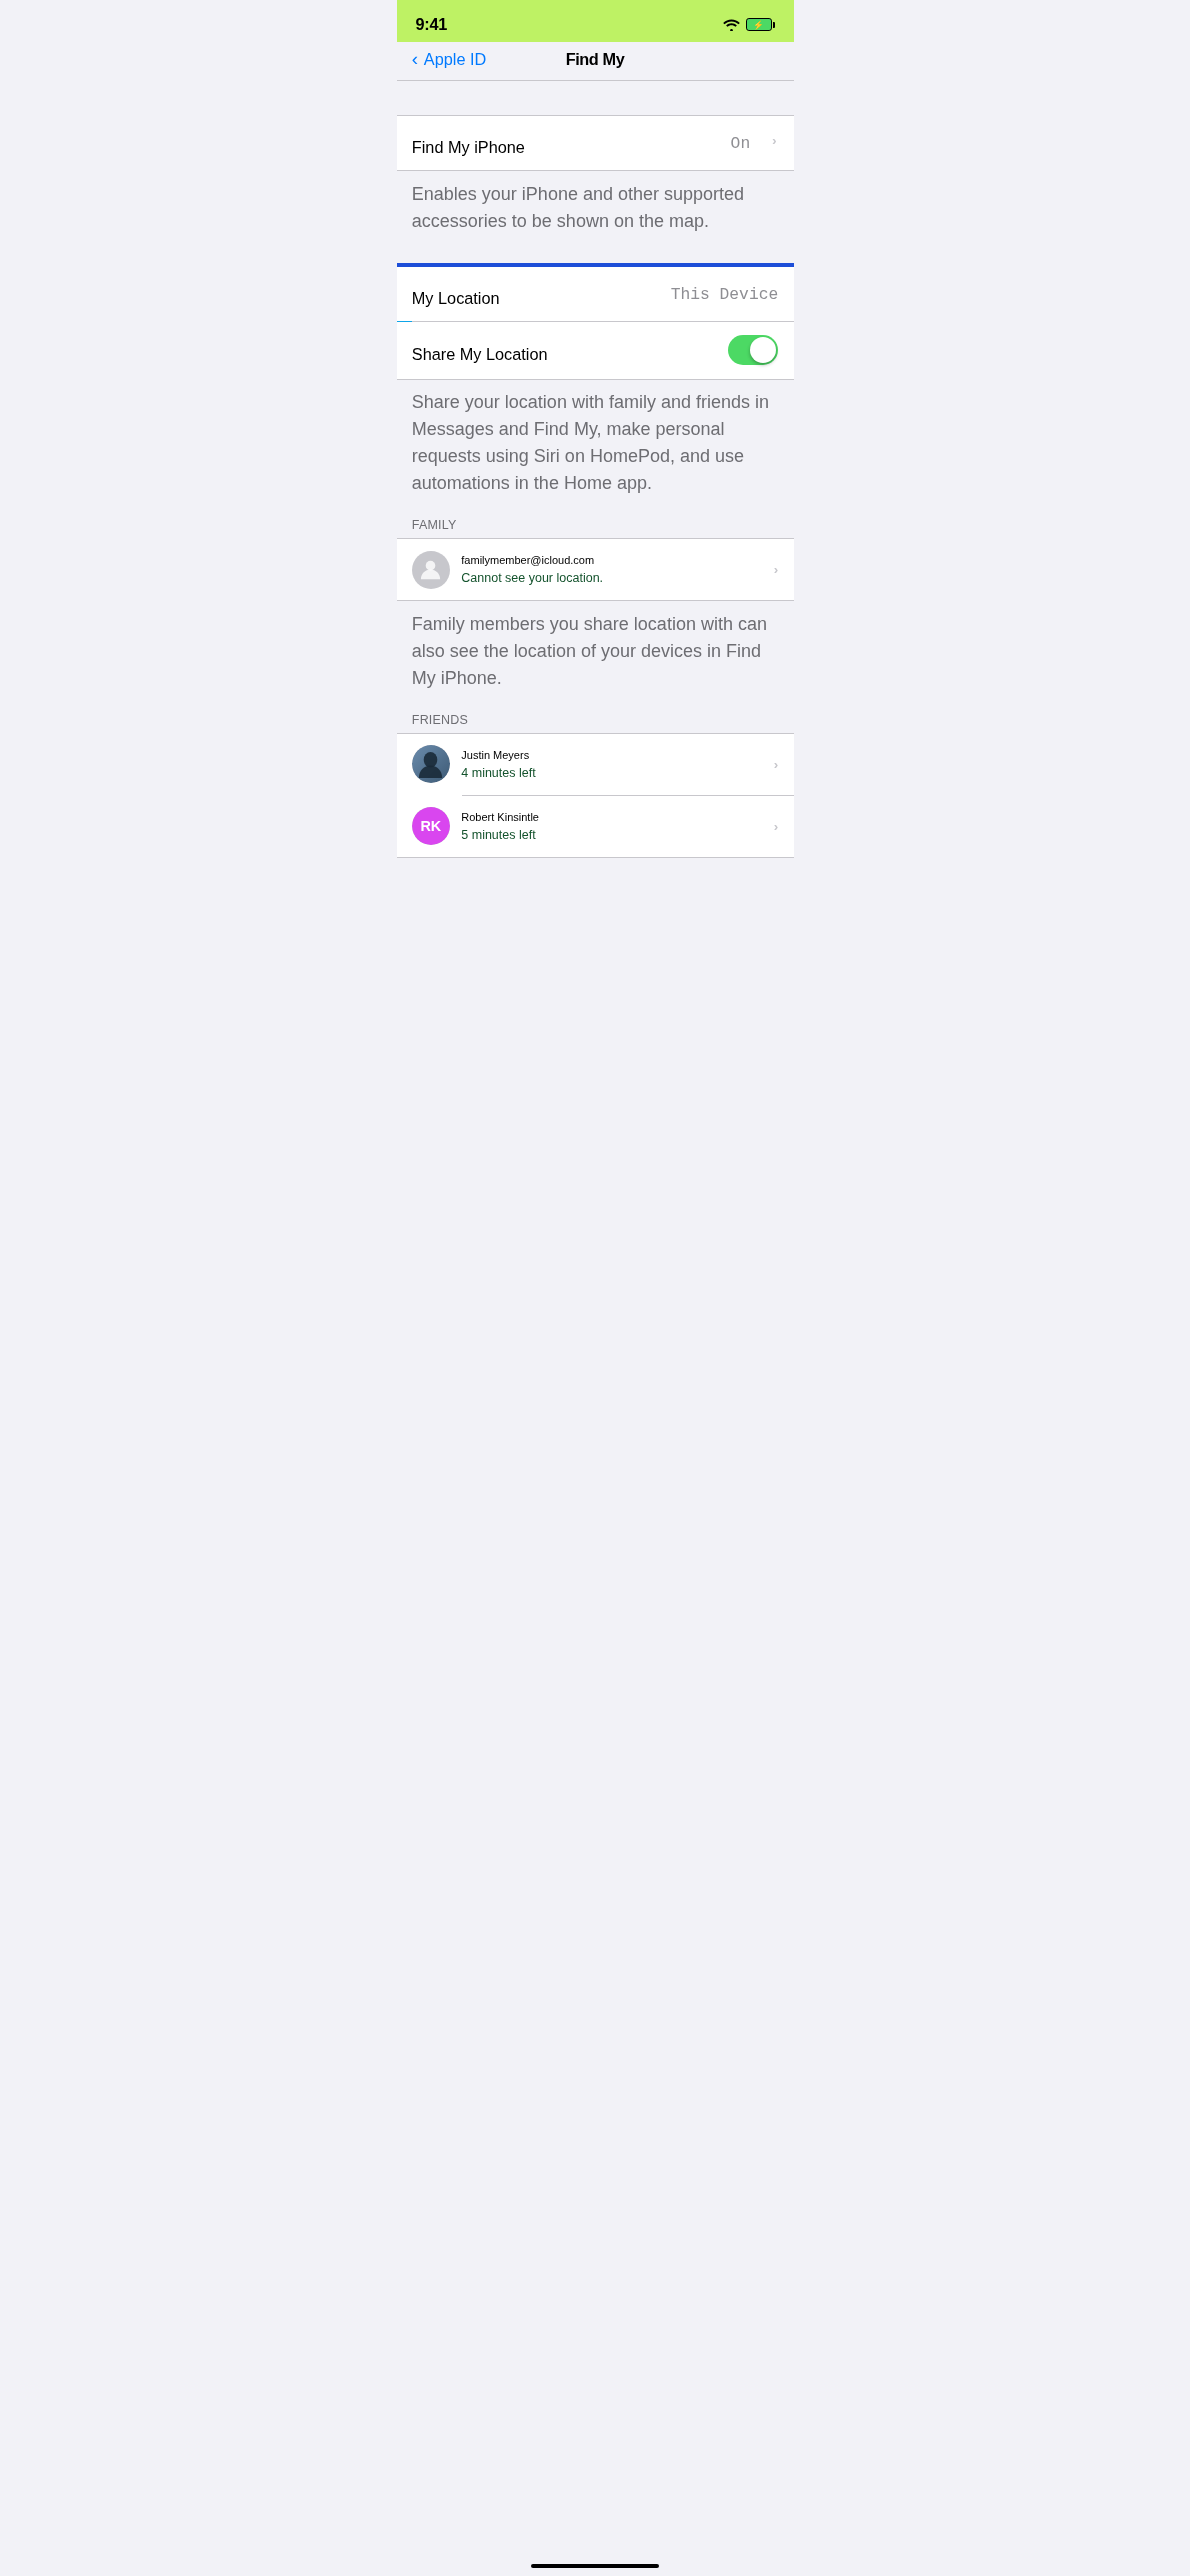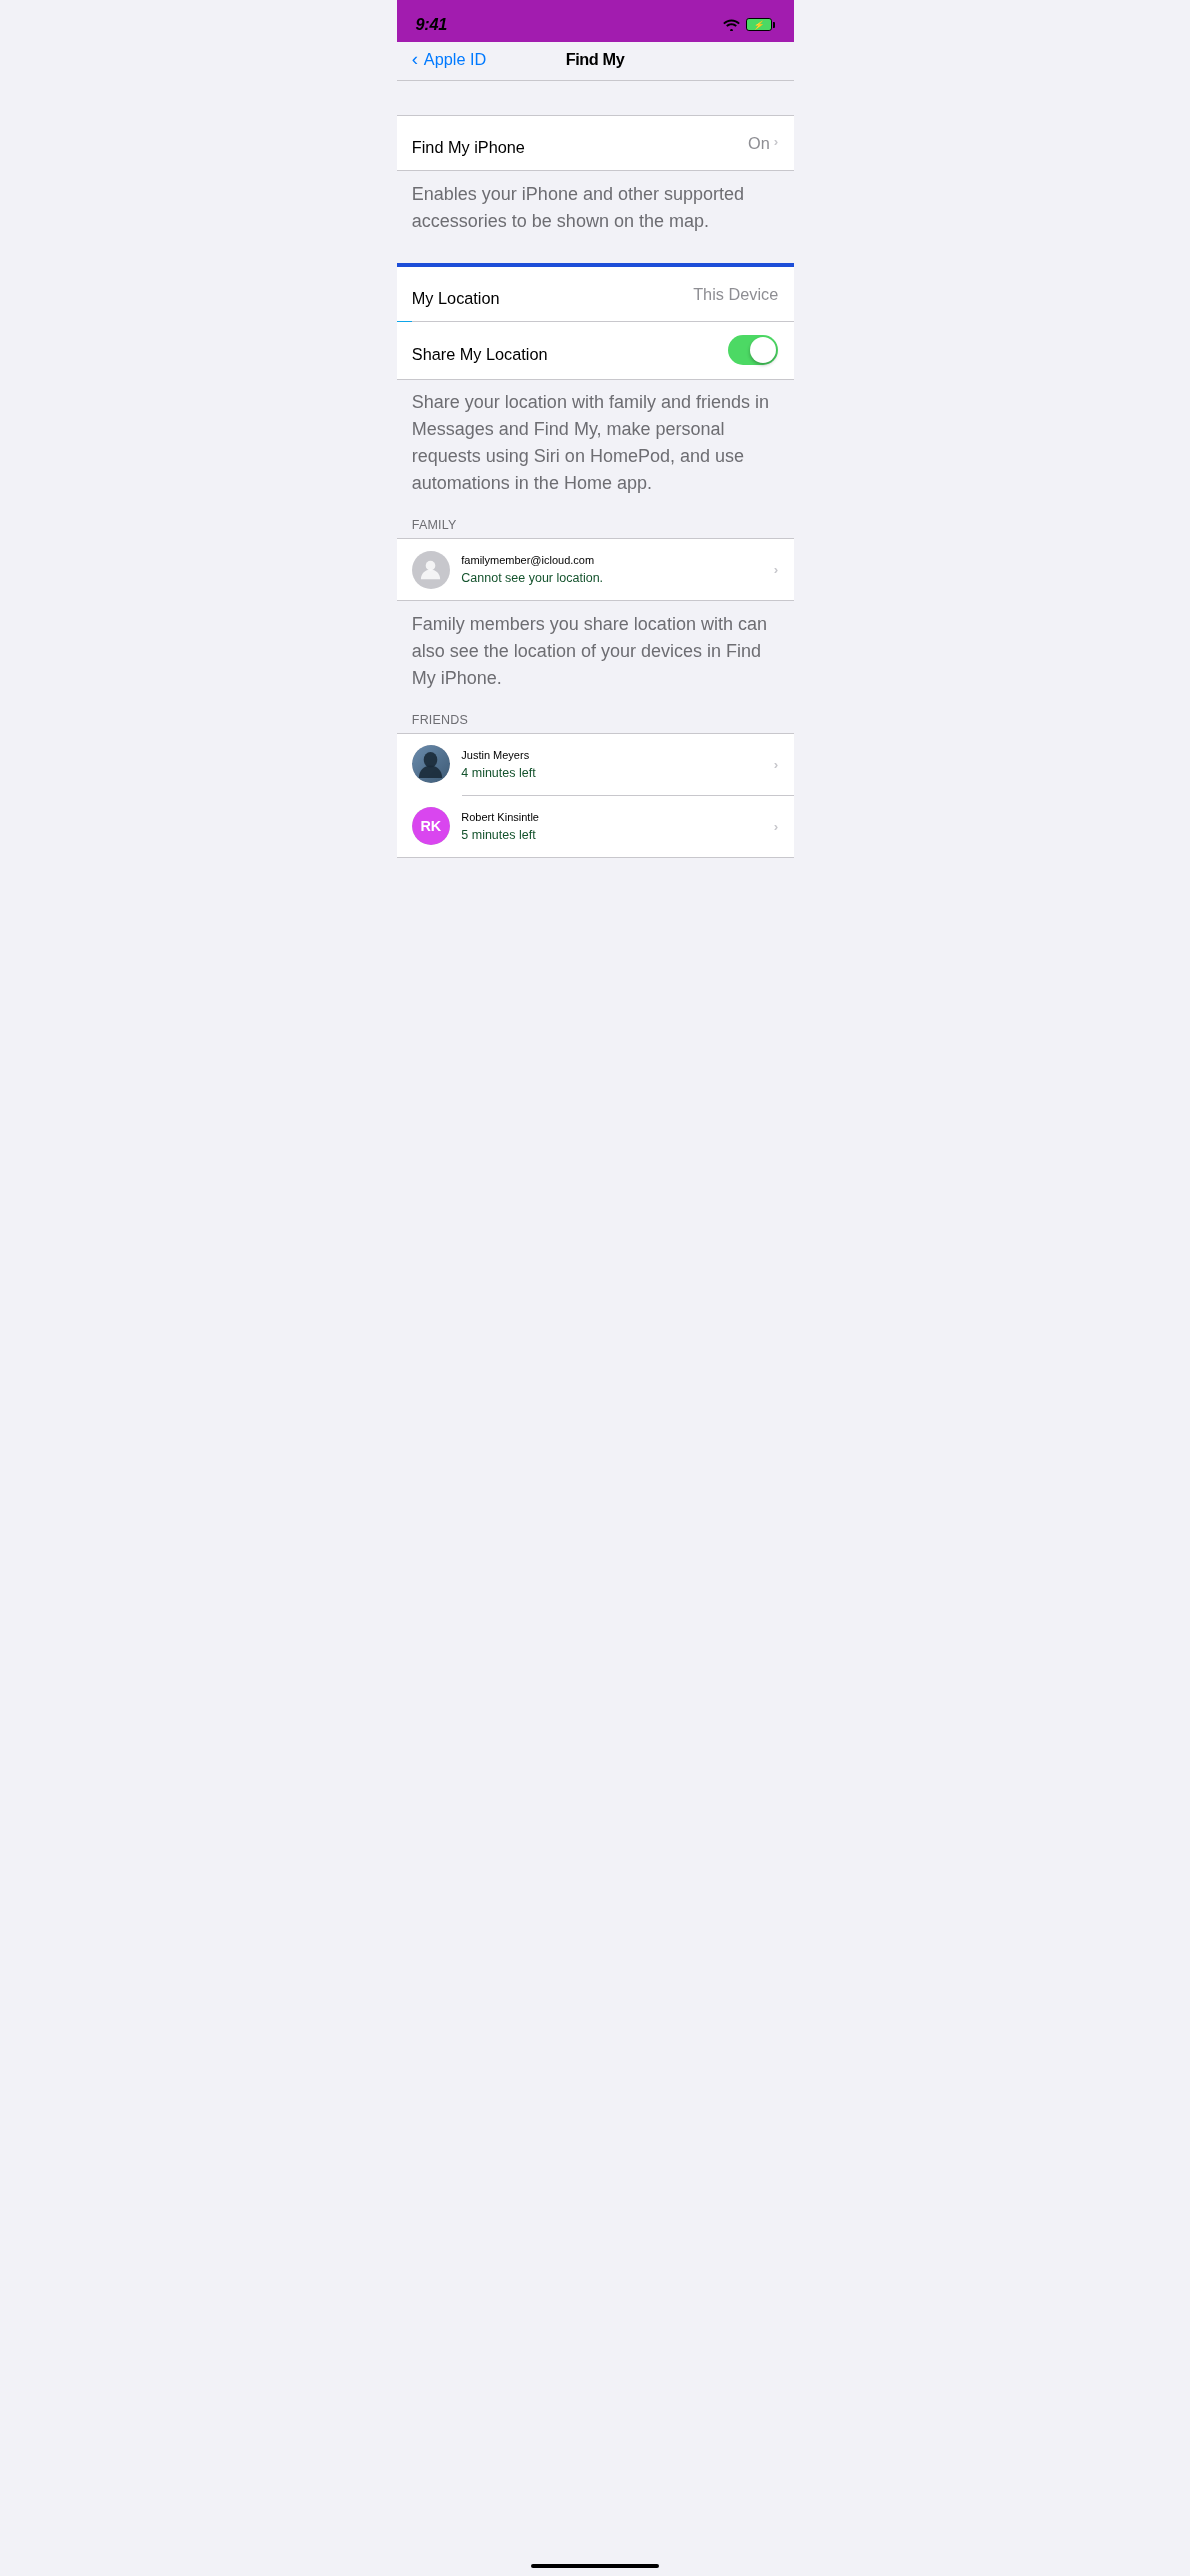--- a/index.html
+++ b/index.html
@@ -14,23 +14,22 @@
       position: relative;
       overflow-x: hidden;
     }
 
     
     .status-bar {
       display: flex;
       justify-content: space-between;
       align-items: center;
       padding: 13.4px 19px 5.8px;
-      background: #a21caf;
+      background: #bef264;
       height: 42px;
-      font-style: italic;
     }
 
     .status-time {
       font-size: 16.3px;
       font-weight: 600;
       color: #000;
       letter-spacing: -0.3px;
     }
 
     .status-icons {
@@ -116,23 +115,24 @@
     .row-label {
       font-size: 16.3px;
       color: #000;
       font-weight: 400;
       margin-top: 8px;
     }
 
     .row-value {
       display: flex;
       align-items: flex-start;
-      gap: 4px;
+      gap: 20px;
       color: #8e8e93;
       font-size: 16.3px;
+      font-family: Liberation Mono, monospace;
     }
 
     .chevron-right {
       color: #c7c7cc;
       font-size: 13.4px;
       font-weight: 600;
     }
 
     
     .toggle {

